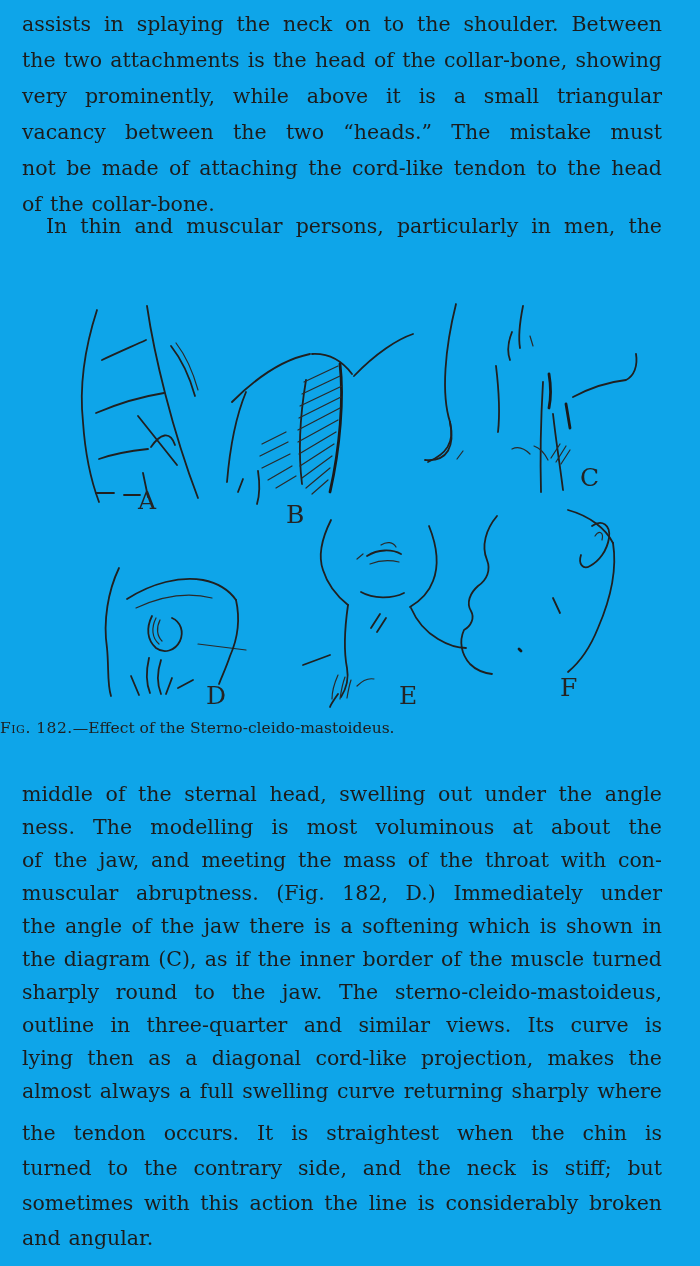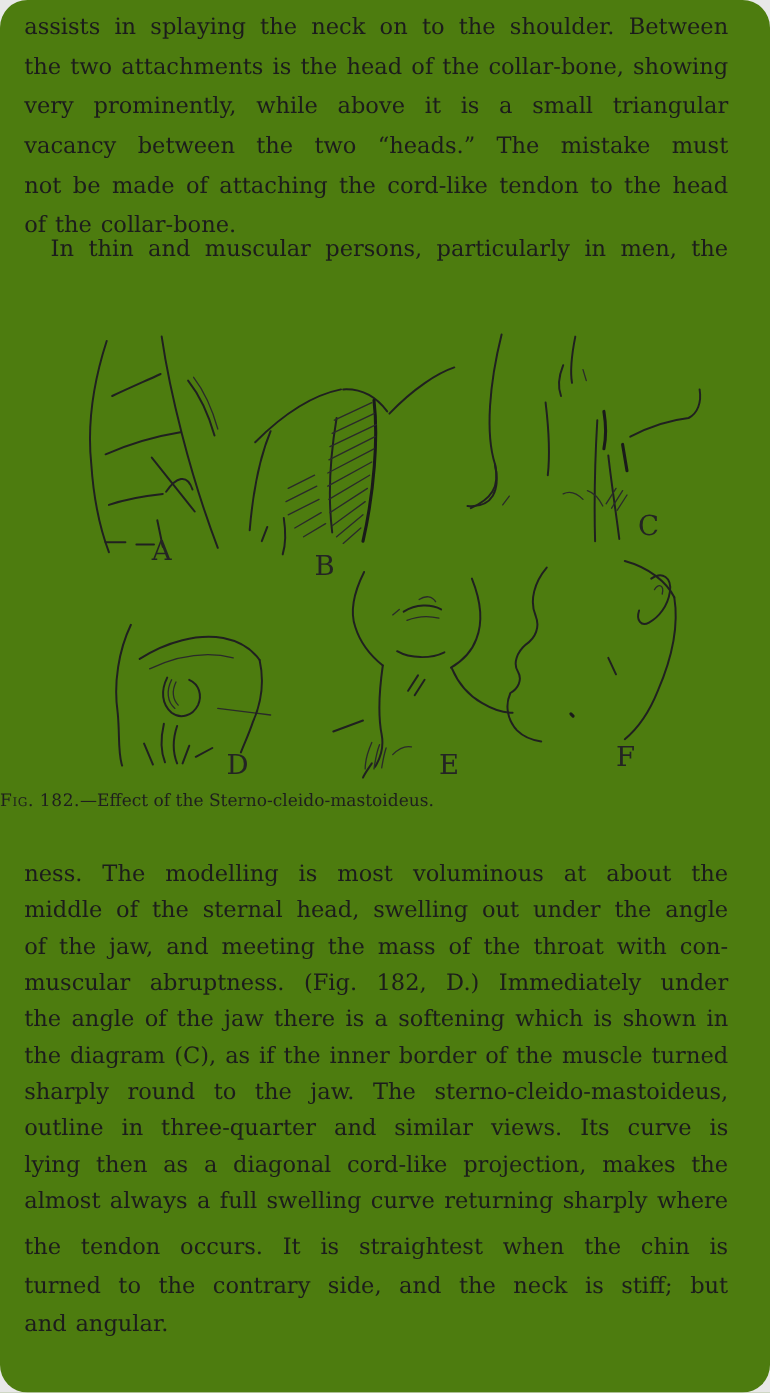--- a/index.html
+++ b/index.html
@@ -1,24 +1,23 @@
 <!DOCTYPE html>
 <html><head>
 <meta charset="utf-8">
 <style>
   html,body{margin:0;padding:0;background:#e8e8e8;}
   .page{
     position:relative;
     width:700px;height:1266px;
     margin:0 auto;
-    background:#4d7c0f;
+    background:#0ea5e9;
     color:#1e1e1e;
     font-family:"DejaVu Serif", serif;
     overflow:hidden;
-    border-radius:25px;
   }
   .para{position:absolute;left:22px;width:640px;}
   .tline{
     font-size:20.5px;
     text-align:justify;
     text-align-last:justify;
     word-spacing:1.5px;
     white-space:normal;
     color:#1c1c1c;
   }
@@ -160,30 +159,31 @@
         <path class="ink" d="M545 302 L552 317"></path>
         <path class="ink-thick" d="M511 353 l2 2"></path>
         <text class="fig-label" x="552" y="400">F</text>
       </g>
     </svg>
   </div>
 
   <div class="caption"><span class="smallcaps">Fig. 182.</span><span>—Effect of the Sterno-cleido-mastoideus.</span></div>
 
   <div class="para p-tight" id="para3">
+      <div class="tline">middle of the sternal head, swelling out under the angle</div>
       <div class="tline">ness.  The modelling is most voluminous at about the</div>
-      <div class="tline">middle of the sternal head, swelling out under the angle</div>
       <div class="tline">of the jaw, and meeting the mass of the throat with con-</div>
       <div class="tline">muscular abruptness.  (Fig. 182, D.)  Immediately under</div>
       <div class="tline">the angle of the jaw there is a softening which is shown in</div>
       <div class="tline">the diagram (C), as if the inner border of the muscle turned</div>
       <div class="tline">sharply round to the jaw.  The sterno-cleido-mastoideus,</div>
       <div class="tline">outline in three-quarter and similar views.  Its curve is</div>
       <div class="tline">lying then as a diagonal cord-like projection, makes the</div>
       <div class="tline">almost always a full swelling curve returning sharply where</div>
     </div>
   <div class="para p-last" id="para4">
       <div class="tline">the tendon occurs.  It is straightest when the chin is</div>
       <div class="tline">turned to the contrary side, and the neck  is stiff; but</div>
+      <div class="tline">sometimes with this action the line is considerably broken</div>
       <div class="tline nojust">and angular.</div>
     </div>
 
 </div>
 
 </body></html>

